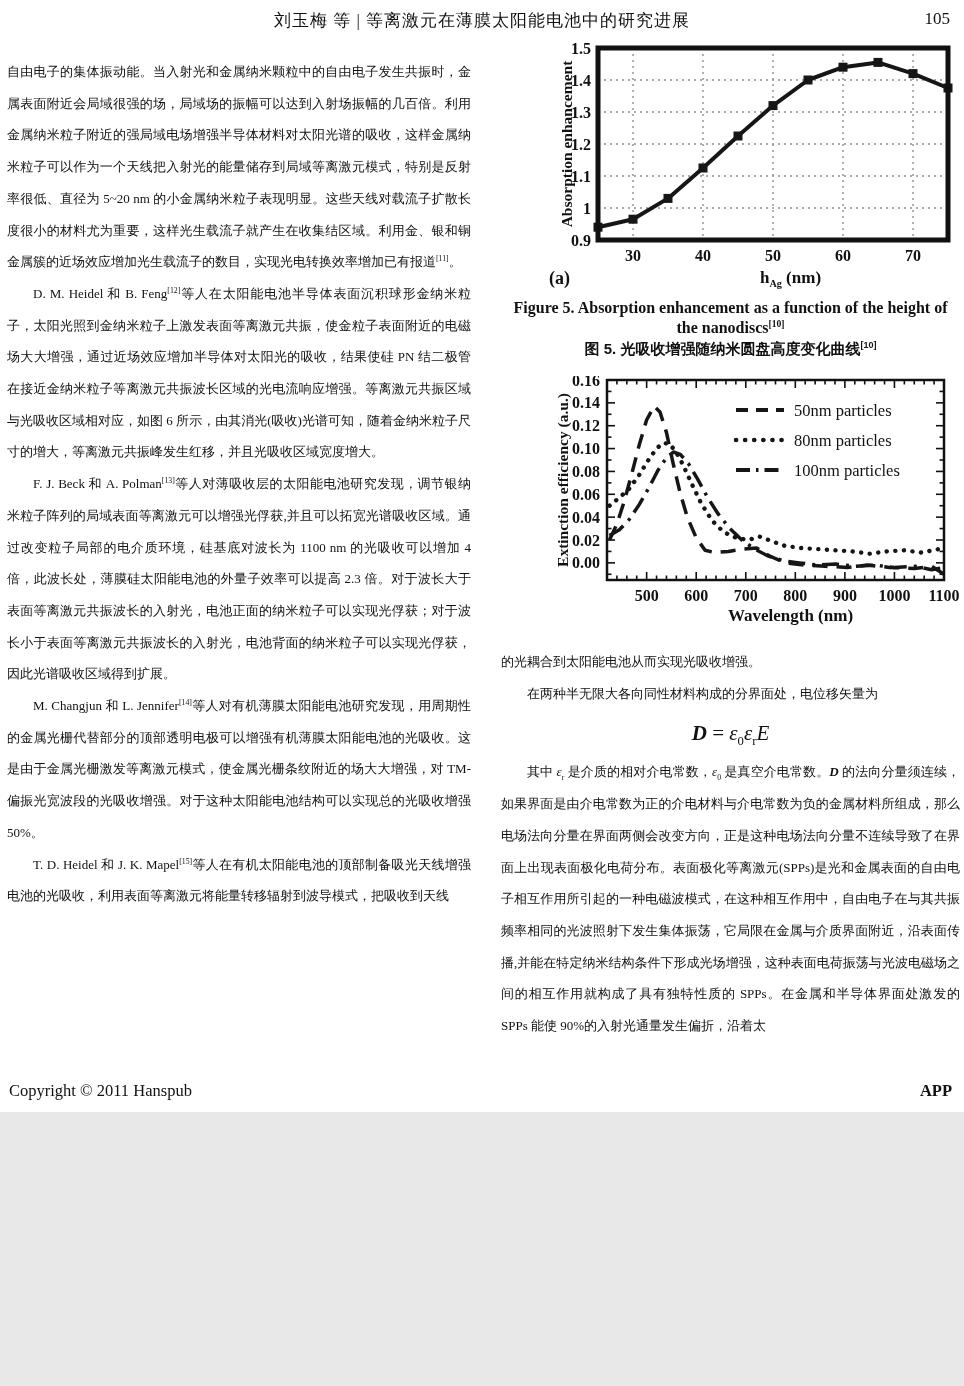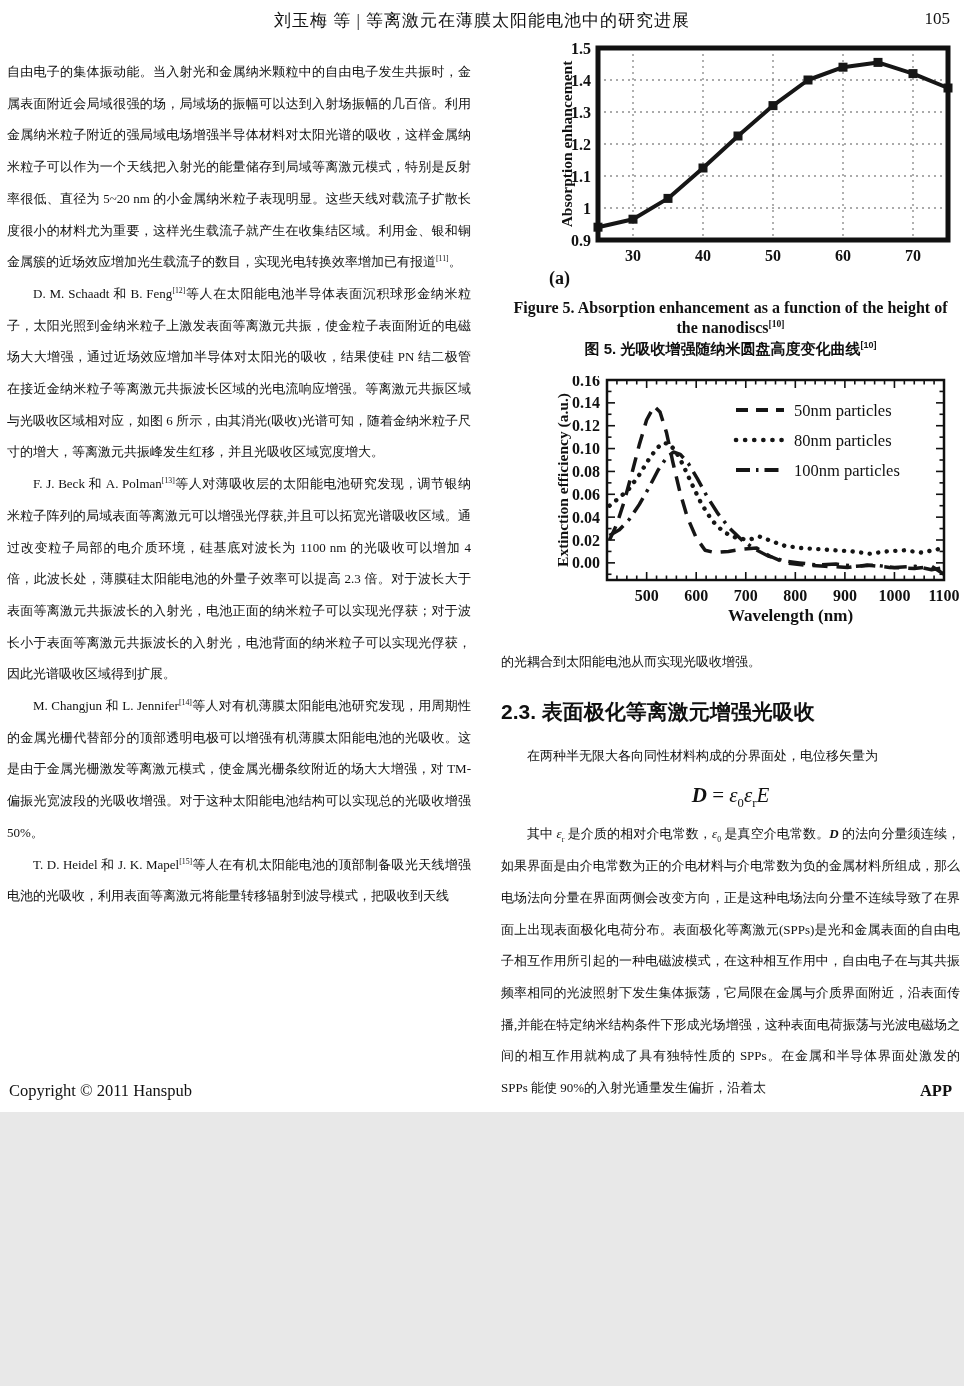--- a/index.html
+++ b/index.html
@@ -38,21 +38,21 @@
 </head>
 <body>
 
 <div class="page">
 
   <div class="hdr-title">刘玉梅 等 | 等离激元在薄膜太阳能电池中的研究进展</div>
   <div class="hdr-page">105</div>
 
   <div class="col-left">
     <p class="para"><span>自由电子的集体振动能。当入射光和金属纳米颗粒中的自由电子发生共振时，金属表面附近会局域很强的场，局域场的振幅可以达到入射场振幅的几百倍。利用金属纳米粒子附近的强局域电场增强半导体材料对太阳光谱的吸收，这样金属纳米粒子可以作为一个天线把入射光的能量储存到局域等离激元模式，特别是反射率很低、直径为 5~20 nm 的小金属纳米粒子表现明显。这些天线对载流子扩散长度很小的材料尤为重要，这样光生载流子就产生在收集结区域。利用金、银和铜金属簇的近场效应增加光生载流子的数目，实现光电转换效率增加已有报道</span><sup>[11]</sup><span>。</span></p>
-    <p class="para indent"><span>D. M. Schaadt 和 B. Feng</span><sup>[12]</sup><span>等人在太阳能电池半导体表面沉积球形金纳米粒子，太阳光照到金纳米粒子上激发表面等离激元共振，使金粒子表面附近的电磁场大大增强，通过近场效应增加半导体对太阳光的吸收，结果使硅 PN 结二极管在接近金纳米粒子等离激元共振波长区域的光电流响应增强。等离激元共振区域与光吸收区域相对应，如图 6 所示，由其消光(吸收)光谱可知，随着金纳米粒子尺寸的增大，等离激元共振峰发生红移，并且光吸收区域宽度增大。</span></p>
+    <p class="para indent"><span>D. M. Heidel 和 B. Feng</span><sup>[12]</sup><span>等人在太阳能电池半导体表面沉积球形金纳米粒子，太阳光照到金纳米粒子上激发表面等离激元共振，使金粒子表面附近的电磁场大大增强，通过近场效应增加半导体对太阳光的吸收，结果使硅 PN 结二极管在接近金纳米粒子等离激元共振波长区域的光电流响应增强。等离激元共振区域与光吸收区域相对应，如图 6 所示，由其消光(吸收)光谱可知，随着金纳米粒子尺寸的增大，等离激元共振峰发生红移，并且光吸收区域宽度增大。</span></p>
     <p class="para indent"><span>F. J. Beck 和 A. Polman</span><sup>[13]</sup><span>等人对薄吸收层的太阳能电池研究发现，调节银纳米粒子阵列的局域表面等离激元可以增强光俘获,并且可以拓宽光谱吸收区域。通过改变粒子局部的电介质环境，硅基底对波长为 1100 nm 的光吸收可以增加 4 倍，此波长处，薄膜硅太阳能电池的外量子效率可以提高 2.3 倍。对于波长大于表面等离激元共振波长的入射光，电池正面的纳米粒子可以实现光俘获；对于波长小于表面等离激元共振波长的入射光，电池背面的纳米粒子可以实现光俘获，因此光谱吸收区域得到扩展。</span></p>
     <p class="para indent"><span>M. Changjun 和 L. Jennifer</span><sup>[14]</sup><span>等人对有机薄膜太阳能电池研究发现，用周期性的金属光栅代替部分的顶部透明电极可以增强有机薄膜太阳能电池的光吸收。这是由于金属光栅激发等离激元模式，使金属光栅条纹附近的场大大增强，对 TM-偏振光宽波段的光吸收增强。对于这种太阳能电池结构可以实现总的光吸收增强 50%。</span></p>
     <p class="para indent"><span>T. D. Heidel 和 J. K. Mapel</span><sup>[15]</sup><span>等人在有机太阳能电池的顶部制备吸光天线增强电池的光吸收，利用表面等离激元将能量转移辐射到波导模式，把吸收到天线</span></p>
   </div>
 
   <div class="col-right">
 
     <figure class="figwrap" style="margin:0;">
       <div class="ylab" style="left:66px;top:104px;">Absorption enhancement</div>
       <svg width="459" height="230">
@@ -87,20 +87,21 @@
           <text x="90" y="205.5" text-anchor="end" class="ctick">0.9</text>
           <text x="90" y="173.5" text-anchor="end" class="ctick">1</text>
           <text x="90" y="141.49999999999997" text-anchor="end" class="ctick">1.1</text>
           <text x="90" y="109.50000000000003" text-anchor="end" class="ctick">1.2</text>
           <text x="90" y="77.5" text-anchor="end" class="ctick">1.3</text>
           <text x="90" y="45.50000000000003" text-anchor="end" class="ctick">1.4</text>
           <text x="90" y="13.5" text-anchor="end" class="ctick">1.5</text>
         </svg>
       <div class="xlab-row">
         <span class="panel-label">(a)</span>
+        <span class="xlab"><span>h</span><sub>Ag</sub><span> (nm)</span></span>
       </div>
       <figcaption class="caption">
         <div class="cap-en"><span>Figure 5. Absorption enhancement as a function of the height of the nanodiscs</span><sup>[10]</sup></div>
         <div class="cap-zh"><span>图 5. 光吸收增强随纳米圆盘高度变化曲线</span><sup>[10]</sup></div>
       </figcaption>
     </figure>
 
     <figure class="figwrap" style="margin:16px 0 0 0;">
       <div class="ylab" style="left:62px;top:104px;">Extinction efficiency (a.u.)</div>
       <svg width="459" height="232">
@@ -237,21 +238,20 @@
           <line x1="235" y1="94" x2="283" y2="94" stroke="#161616" stroke-width="3.8" stroke-dasharray="14,6,2.5,6"></line>
           <text x="293" y="100" class="clegend">100nm particles</text>
         </svg>
       <div class="xlab-row">
         <span class="xlab">Wavelength (nm)</span>
       </div>
     </figure>
 
     <p class="para mt14"><span>的光耦合到太阳能电池从而实现光吸收增强。</span></p>
 
-    <h2 class="section-h">2.3. 表面极化等离激元增强光吸收</h2>
 
     <p class="para indent"><span>在两种半无限大各向同性材料构成的分界面处，电位移矢量为</span></p>
 
     <div class="equation"><span class="bi">D</span><span> = </span><span class="it">ε</span><sub>0</sub><span class="it">ε</span><sub>r</sub><span class="it">E</span></div>
 
     <p class="para indent"><span>其中 </span><span class="it">ε</span><sub>r</sub><span> 是介质的相对介电常数，</span><span class="it">ε</span><sub>0</sub><span> 是真空介电常数。</span><span class="bi">D</span><span> 的法向分量须连续，如果界面是由介电常数为正的介电材料与介电常数为负的金属材料所组成，那么电场法向分量在界面两侧会改变方向，正是这种电场法向分量不连续导致了在界面上出现表面极化电荷分布。表面极化等离激元(SPPs)是光和金属表面的自由电子相互作用所引起的一种电磁波模式，在这种相互作用中，自由电子在与其共振频率相同的光波照射下发生集体振荡，它局限在金属与介质界面附近，沿表面传播,并能在特定纳米结构条件下形成光场增强，这种表面电荷振荡与光波电磁场之间的相互作用就构成了具有独特性质的 SPPs。在金属和半导体界面处激发的 SPPs 能使 90%的入射光通量发生偏折，沿着太</span></p>
 
   </div>
 
   <div class="ftr-left">Copyright © 2011 Hanspub</div>

